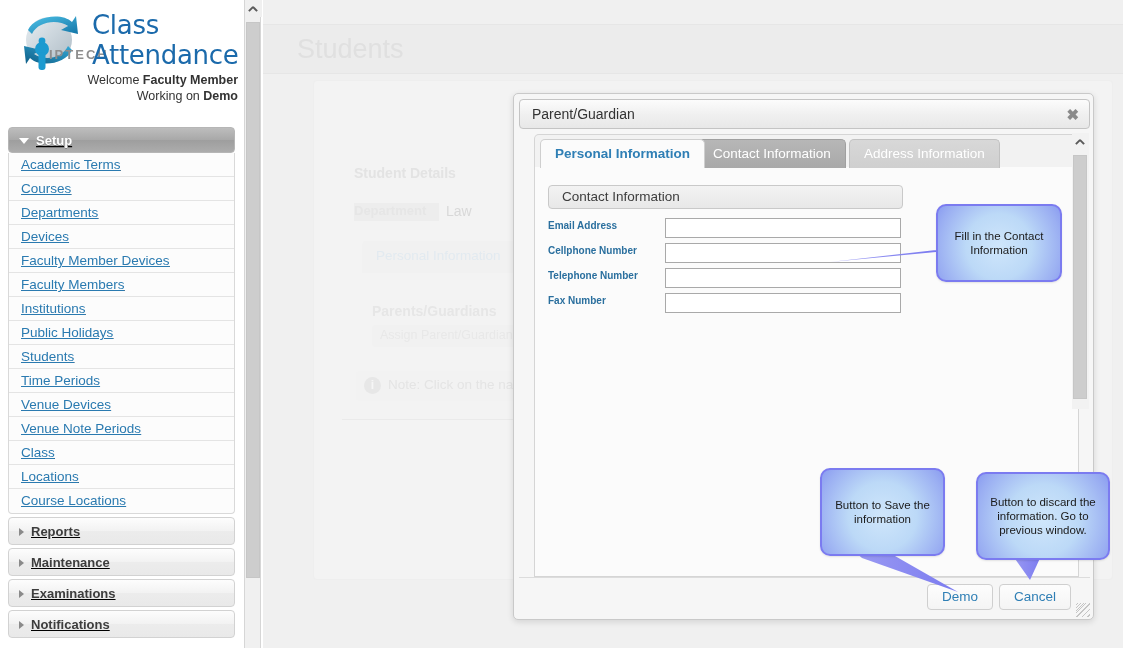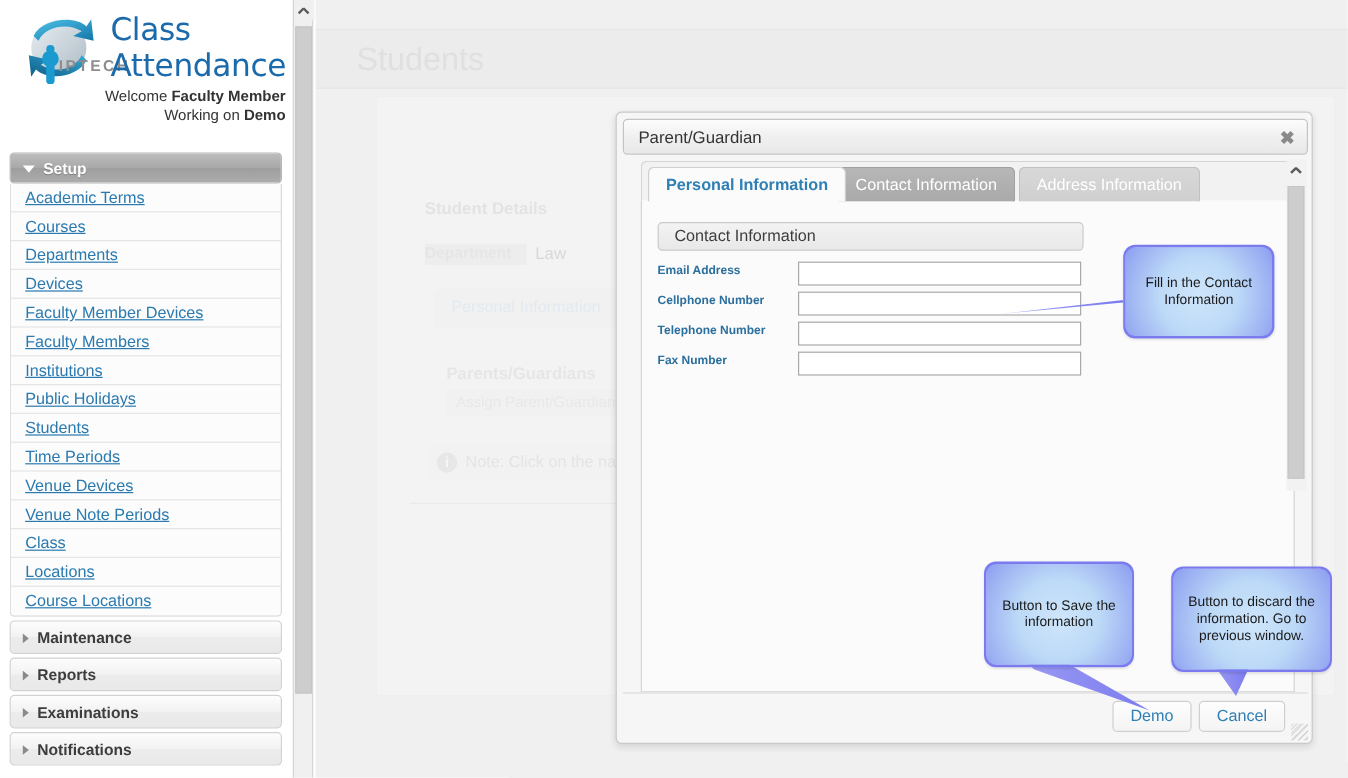--- a/index.html
+++ b/index.html
@@ -445,21 +445,21 @@
       <div class="brand-line">Class</div>
       <div class="brand-line">Attendance</div>
     </div>
 
     <div id="welcome">
       <div><span>Welcome </span><b>Faculty Member</b></div>
       <div><span>Working on </span><b>Demo</b></div>
     </div>
   </div>
 
-  <div style="position:absolute;left:0;top:127px;width:243px;">
+  <div style="position:absolute;left:0;top:127px;width:243px;text-decoration:underline;">
     <div class="accordion-head">
       <span class="tri tri-down"></span><span>Setup</span>
     </div>
     <div id="menu-list">
       <div class="menu-item"><a>Academic Terms</a></div>
       <div class="menu-item"><a>Courses</a></div>
       <div class="menu-item"><a>Departments</a></div>
       <div class="menu-item"><a>Devices</a></div>
       <div class="menu-item"><a>Faculty Member Devices</a></div>
       <div class="menu-item"><a>Faculty Members</a></div>
@@ -468,24 +468,24 @@
       <div class="menu-item"><a>Students</a></div>
       <div class="menu-item"><a>Time Periods</a></div>
       <div class="menu-item"><a>Venue Devices</a></div>
       <div class="menu-item"><a>Venue Note Periods</a></div>
       <div class="menu-item"><a>Class</a></div>
       <div class="menu-item"><a>Locations</a></div>
       <div class="menu-item"><a>Course Locations</a></div>
     </div>
 
     <div class="accordion-head collapsed">
+      <span class="tri tri-right"></span><span>Reports</span>
+    </div>
+    <div class="accordion-head collapsed">
       <span class="tri tri-right"></span><span>Maintenance</span>
-    </div>
-    <div class="accordion-head collapsed">
-      <span class="tri tri-right"></span><span>Reports</span>
     </div>
     <div class="accordion-head collapsed">
       <span class="tri tri-right"></span><span>Examinations</span>
     </div>
     <div class="accordion-head collapsed">
       <span class="tri tri-right"></span><span>Notifications</span>
     </div>
   </div>
 </div>
 

